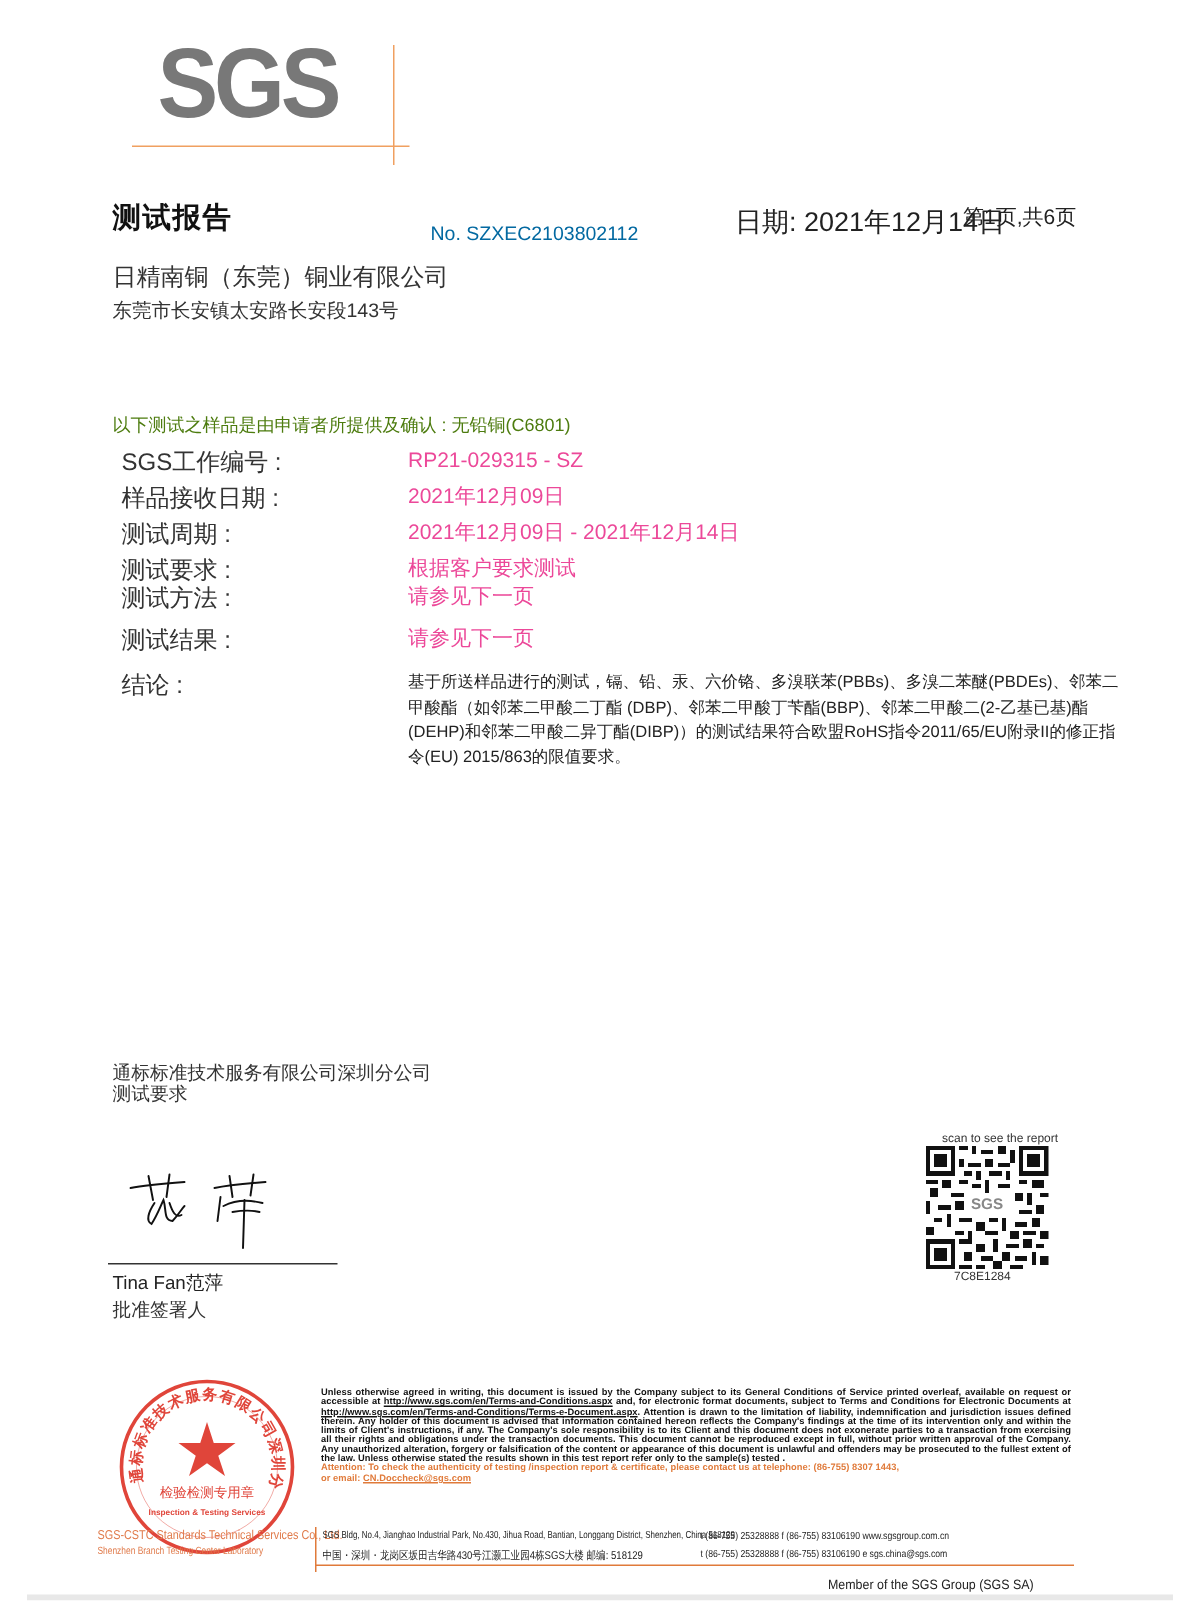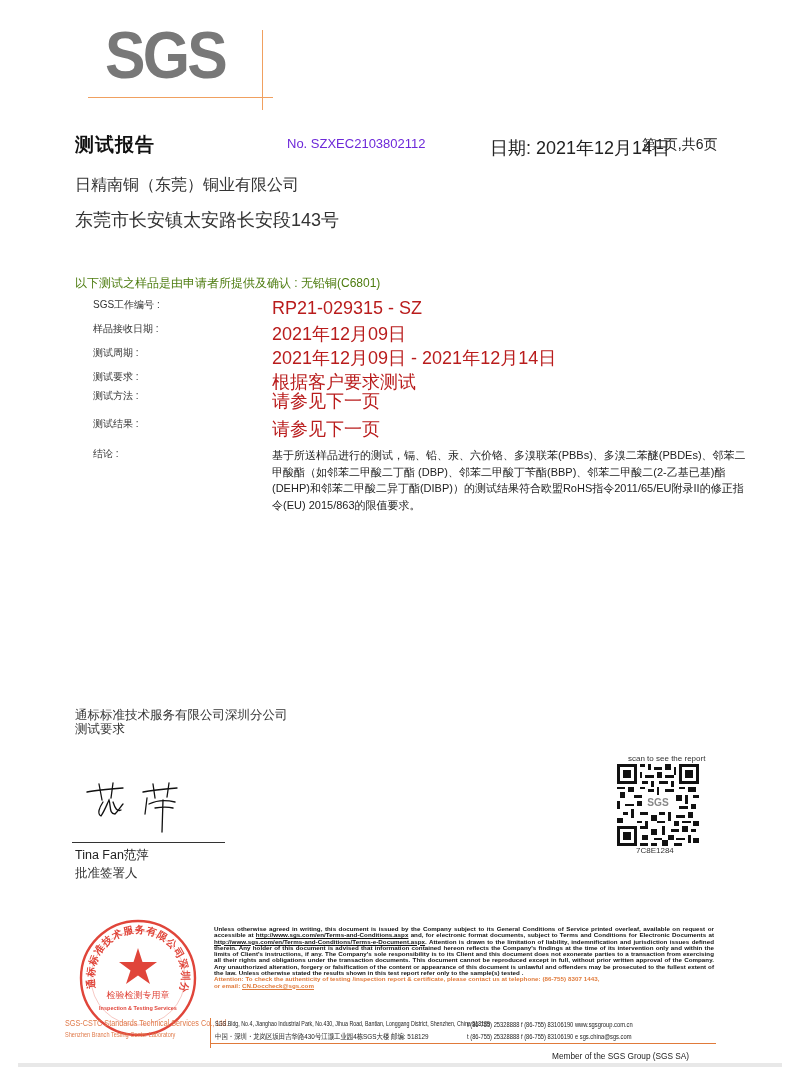--- a/index.html
+++ b/index.html
@@ -8,31 +8,31 @@
   .abs { position: absolute; }
 
   
   .logo { left: 100px; top: 14px; width: 180px; height: 86px; }
   .logo-text { position: absolute; left: 5px; top: 8px; font-family: "Liberation Sans", sans-serif; font-weight: bold; font-size: 66px; color: #787878; letter-spacing: -3px; transform: scaleX(0.92); transform-origin: left top; line-height: 1; }
   .logo-hline { position: absolute; left: -12px; top: 83px; width: 185px; height: 1px; background: #f0a060; }
   .logo-vline { position: absolute; left: 162px; top: 16px; width: 1px; height: 80px; background: #f0a060; }
 
   
   .report-title { left: 75px; top: 132px; font-size: 19px; font-weight: bold; color: #111; letter-spacing: 1px; }
-  .report-no { left: 287px; top: 136px; font-size: 13px; color: #6d28d9; }
+  .report-no { left: 287px; top: 148px; font-size: 13px; color: #0369a1; }
   .report-date { left: 490px; top: 136px; font-size: 18px; color: #222; }
   .report-page { left: 642px; top: 136px; font-size: 14px; color: #222; }
 
   .client-name { left: 75px; top: 175px; font-size: 16px; color: #333; }
-  .client-addr { left: 75px; top: 208px; font-size: 18px; color: #333; }
+  .client-addr { left: 75px; top: 198px; font-size: 13px; color: #333; }
 
   
   .sample-intro { left: 75px; top: 275px; font-size: 12px; color: #4d7c0f; }
-  .row-label { left: 93px; font-size: 10px; color: #333; }
-  .row-value { left: 272px; font-size: 18px; color: #b91c1c; }
+  .row-label { left: 81px; font-size: 16px; color: #333; }
+  .row-value { left: 272px; font-size: 14px; color: #ec4899; }
 
   .conclusion { left: 272px; top: 447px; width: 480px; font-size: 11px; line-height: 16.5px; color: #222; }
 
   
   .company-sign { left: 75px; top: 708px; font-size: 12.5px; line-height: 14px; color: #333; }
   .signature { left: 85px; top: 780px; width: 110px; height: 55px; }
   .sign-line { left: 72px; top: 842px; width: 153px; height: 1px; background: #333; }
   .signer-name { left: 75px; top: 847px; font-size: 12.5px; color: #222; }
   .signer-title { left: 75px; top: 865px; font-size: 12.5px; color: #333; }
 

